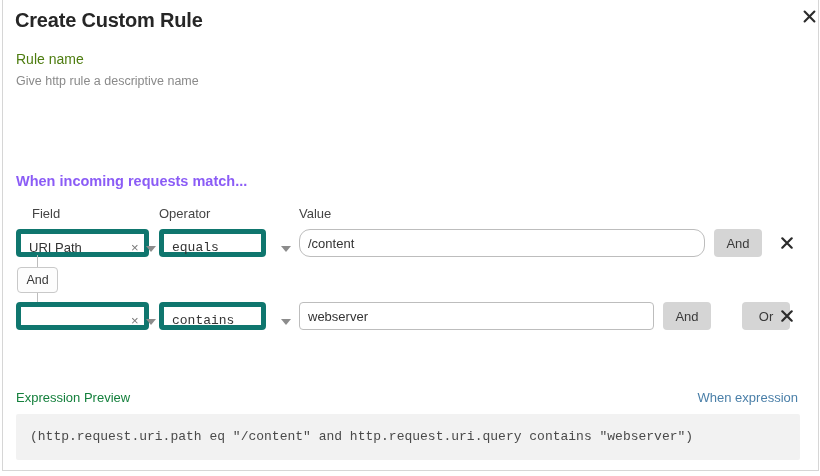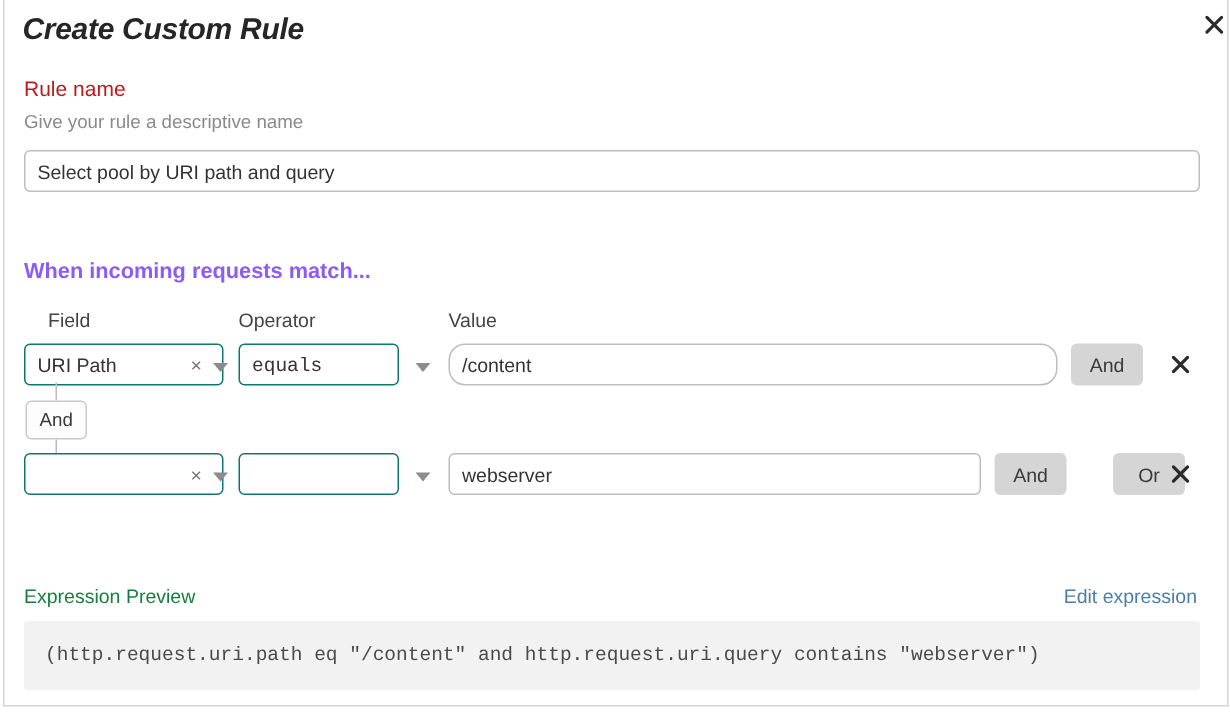--- a/index.html
+++ b/index.html
@@ -22,36 +22,35 @@
   }
 
   
   #title {
     position: absolute;
     left: 12px; top: 9px;
     font-size: 20px;
     font-weight: bold;
     color: #262626;
     letter-spacing: -0.2px;
-    font-style: italic;
   }
   #close-btn {
     position: absolute;
     left: 795px; top: 5px;
     width: 22px; height: 22px;
     display: flex; align-items: center; justify-content: center;
     cursor: pointer;
     color: #333333;
   }
   #close-btn svg { display: block; }
 
   
   #rule-name-label {
     position: absolute; left: 13px; top: 51px;
-    font-size: 14px; color: #b91c1c;
+    font-size: 14px; color: #4d7c0f;
   }
   #rule-name-hint {
     position: absolute; left: 13px; top: 74px;
     font-size: 12.5px; color: #8a8a8a;
   }
   #rule-name-input {
     position: absolute;
     left: 13px; top: 100px;
     width: 784px; height: 28px;
     border: 1px solid #bdbdbd;
@@ -82,21 +81,21 @@
   #label-value { left: 296px; }
 
   
   .cond-row { position: absolute; left: 0; width: 817px; height: 28px; }
   #row-1 { top: 229px; }
   #row-2 { top: 302px; }
 
   .select-box {
     position: absolute;
     height: 28px;
-    border: 1px solid #0f766e;
+    border: 5px solid #0f766e;
     border-radius: 4px;
     background: #ffffff;
     cursor: pointer;
   }
   .select-text {
     position: absolute;
     left: 8px; top: 0;
     height: 28px;
     line-height: 28px;
     font-size: 13px;
@@ -230,22 +229,21 @@
 
   <div id="title">Create Custom Rule</div>
 
   <div id="close-btn">
     <svg width="13" height="13" viewBox="0 0 13 13" aria-hidden="true">
       <path d="M1.6 1.6 L11.4 11.4 M11.4 1.6 L1.6 11.4" stroke="#2b2b2b" stroke-width="2.1" stroke-linecap="round"></path>
     </svg>
   </div>
 
   <div id="rule-name-label">Rule name</div>
-  <div id="rule-name-hint">Give your rule a descriptive name</div>
-  <input id="rule-name-input" type="text" value="Select pool by URI path and query" style="">
+  <div id="rule-name-hint">Give http rule a descriptive name</div>
 
   <div id="match-heading">When incoming requests match...</div>
 
   <div class="col-label" id="label-field">Field</div>
   <div class="col-label" id="label-operator">Operator</div>
   <div class="col-label" id="label-value">Value</div>
 
   <div class="cond-row" id="row-1">
     <div class="select-box field-select">
       <span class="select-text">URI Path</span>
@@ -270,31 +268,32 @@
     <button id="and-connector">And</button>
     <div class="conn-line" id="conn-line-bot"></div>
   </div>
 
   <div class="cond-row" id="row-2">
     <div class="select-box field-select">
       <span class="select-clear">×</span>
       <span class="select-caret"></span>
     </div>
     <div class="select-box operator-select">
+      <span class="select-text">contains</span>
       <span class="select-caret"></span>
     </div>
     <input class="value-input" id="value-2" type="text" value="webserver" style="">
     <button class="logic-btn" id="and-2">And</button>
     <button class="logic-btn" id="or-2">Or</button>
     <div class="delete-btn">
       <svg width="12" height="12" viewBox="0 0 12 12" aria-hidden="true">
         <path d="M1.3 1.3 L10.7 10.7 M10.7 1.3 L1.3 10.7" stroke="#2b2b2b" stroke-width="2.2" stroke-linecap="round"></path>
       </svg>
     </div>
   </div>
 
   <div id="expr-label">Expression Preview</div>
-  <a id="edit-expr-link">Edit expression</a>
+  <a id="edit-expr-link">When expression</a>
   <div id="expr-box">
     <span id="expr-code">(http.request.uri.path eq "/content" and http.request.uri.query contains "webserver")</span>
   </div>
 
 </div>
 
 </body></html>

